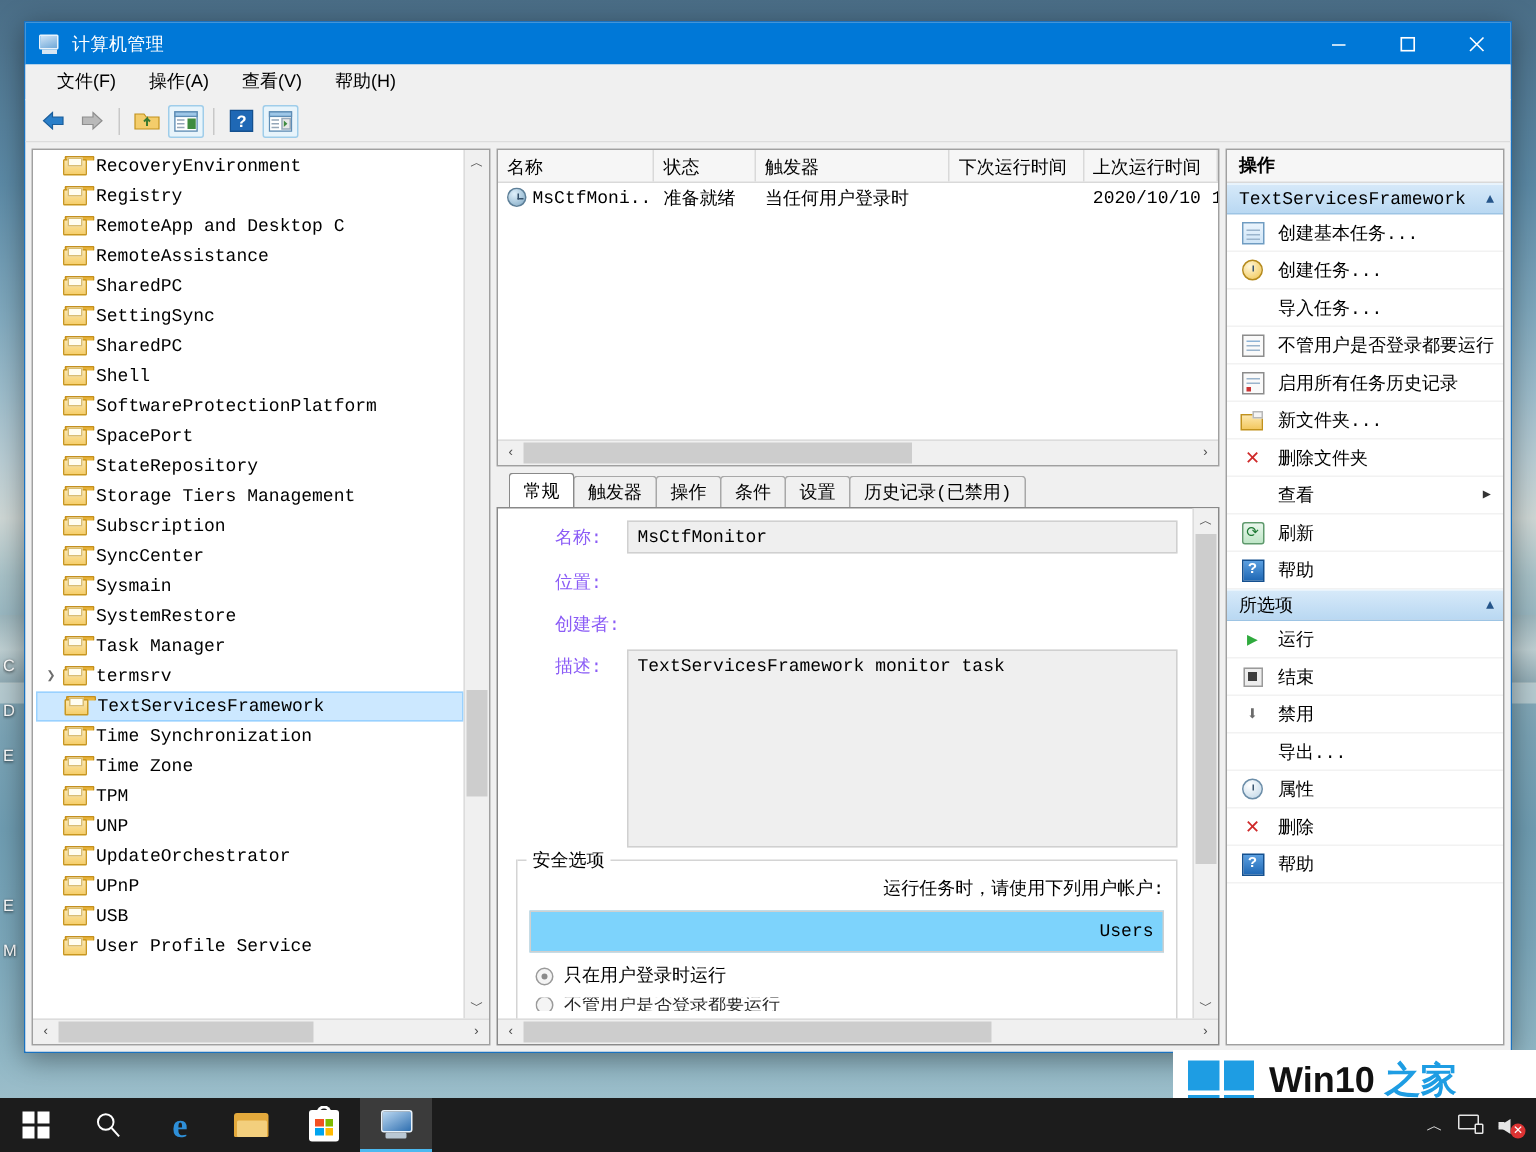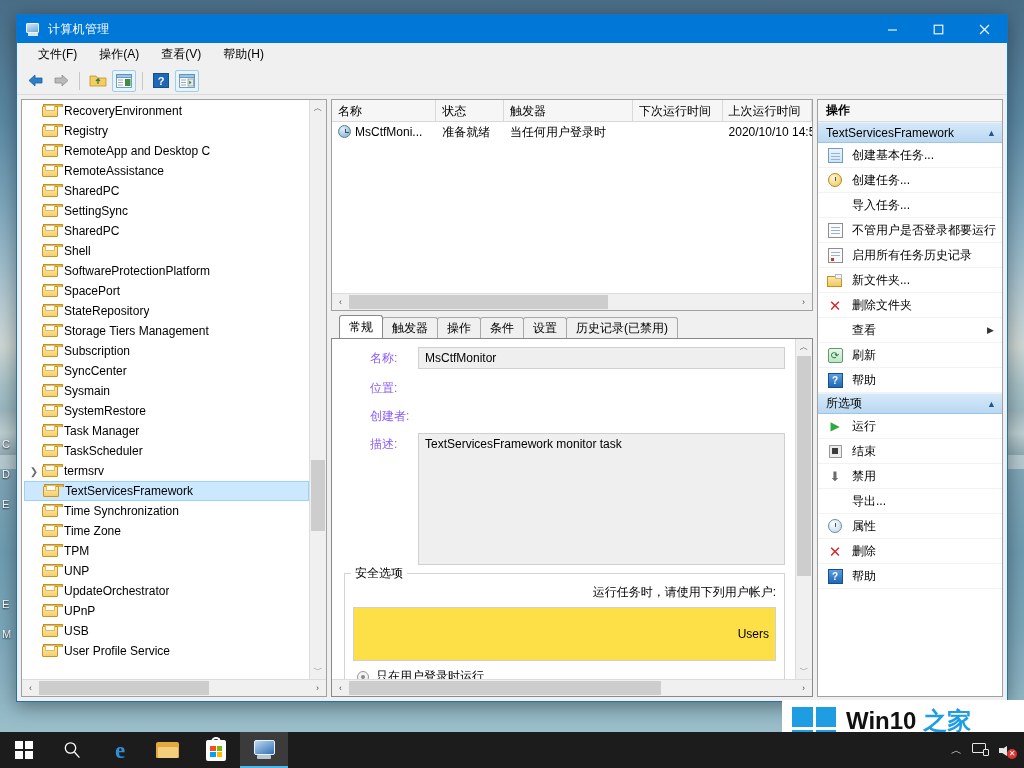--- a/index.html
+++ b/index.html
@@ -42,21 +42,21 @@
   #menubar { height:24px; background:#f0f0f0; display:flex; align-items:center;
     padding-left:10px; flex:0 0 auto; border-bottom:1px solid #f0f0f0; }
   .menu-item { padding:3px 11px; font-size:12px; color:#000; }
   #toolbar { height:28px; background:#f0f0f0; display:flex; align-items:center;
     padding-left:6px; gap:2px; flex:0 0 auto; border-bottom:1px solid #dcdcdc; }
   .tbtn { width:24px; height:22px; display:flex; align-items:center; justify-content:center;
     border:1px solid transparent; border-radius:2px; }
   .tbtn.framed { border:1px solid #9fcdea; background:#e8f4fb; }
   .tb-sep { width:1px; height:18px; background:#c8c8c8; margin:0 4px; }
   #body { flex:1 1 auto; display:flex; background:#f0f0f0; padding:4px;
-    gap:4px; min-height:0; }
+    gap:4px; min-height:0;font-family:Liberation Mono, monospace; }
   
   #tree-pane { width:306px; flex:0 0 auto; background:#fff; border:1px solid #a0a0a0;
     display:flex; flex-direction:column; min-height:0; }
   #tree-scrollport { flex:1 1 auto; display:flex; min-height:0; }
   #tree-list { flex:1 1 auto; overflow:hidden; padding-top:1px; position:relative; }
   .tnode { height:20px; display:flex; align-items:center; padding-left:4px;
     white-space:nowrap; font-size:12px; color:#000; }
   .tnode .twist { width:16px; height:16px; flex:0 0 auto; display:flex;
     align-items:center; justify-content:center; color:#6d6d6d; font-size:10px; }
   .tnode .folder { width:17px; height:14px; flex:0 0 auto; margin-right:5px; position:relative; }
@@ -122,21 +122,21 @@
     font-size:12px; color:#000; min-height:20px; white-space:nowrap; overflow:hidden; }
   .fvalue.flat { background:transparent; border:none; padding:3px 0; }
   .fvalue.area { height:132px; white-space:normal; }
   .fieldset { margin:2px 10px 0 12px; border:1px solid #d4d4d4; border-top:none;
     position:relative; padding:8px 8px 6px 8px;text-align:right; }
   .fieldset .legend { position:absolute; top:-8px; left:6px; background:#fff;
     padding:0 4px; font-size:12px; }
   .fieldset::before { content:""; position:absolute; left:0; right:0; top:0;
     border-top:1px solid #d4d4d4; }
   .fs-line { font-size:12px; margin:3px 0 6px 2px; }
-  .userbox { background:#fde047; border:1px solid #d0d0d0; padding:19px 6px;
+  .userbox { background:#7dd3fc; border:1px solid #d0d0d0; padding:6px 6px;
     font-size:12px; margin-bottom:7px; }
   .radio-row { display:flex; align-items:center; font-size:12px; margin:0 0 6px 4px; }
   .radio { width:12px; height:12px; border-radius:50%; border:1px solid #9a9a9a;
     background:#f4f4f4; margin-right:7px; flex:0 0 auto; position:relative; }
   .radio.on::after { content:""; position:absolute; left:3px; top:3px; width:4px;
     height:4px; border-radius:50%; background:#8a8a8a; }
   .radio-row.clipped { height:9px; overflow:hidden; color:#2b2b2b; }
   
   #actions { width:186px; flex:0 0 auto; background:#fff; border:1px solid #a0a0a0;
     display:flex; flex-direction:column; min-height:0; }
@@ -484,29 +484,20 @@
             <div class="tnode">
               <span class="twist"></span>
               <span class="folder">
                 <i class="tab"></i>
                 <i class="box"></i>
                 <i class="sheet"></i>
               </span>
               <span class="tlabel">Task Manager</span>
             </div>
             <div class="tnode">
-              <span class="twist"></span>
-              <span class="folder">
-                <i class="tab"></i>
-                <i class="box"></i>
-                <i class="sheet"></i>
-              </span>
-              <span class="tlabel">TaskScheduler</span>
-            </div>
-            <div class="tnode">
               <span class="twist">❯</span>
               <span class="folder">
                 <i class="tab"></i>
                 <i class="box"></i>
                 <i class="sheet"></i>
               </span>
               <span class="tlabel">termsrv</span>
             </div>
             <div class="tnode sel">
               <span class="twist"></span>

